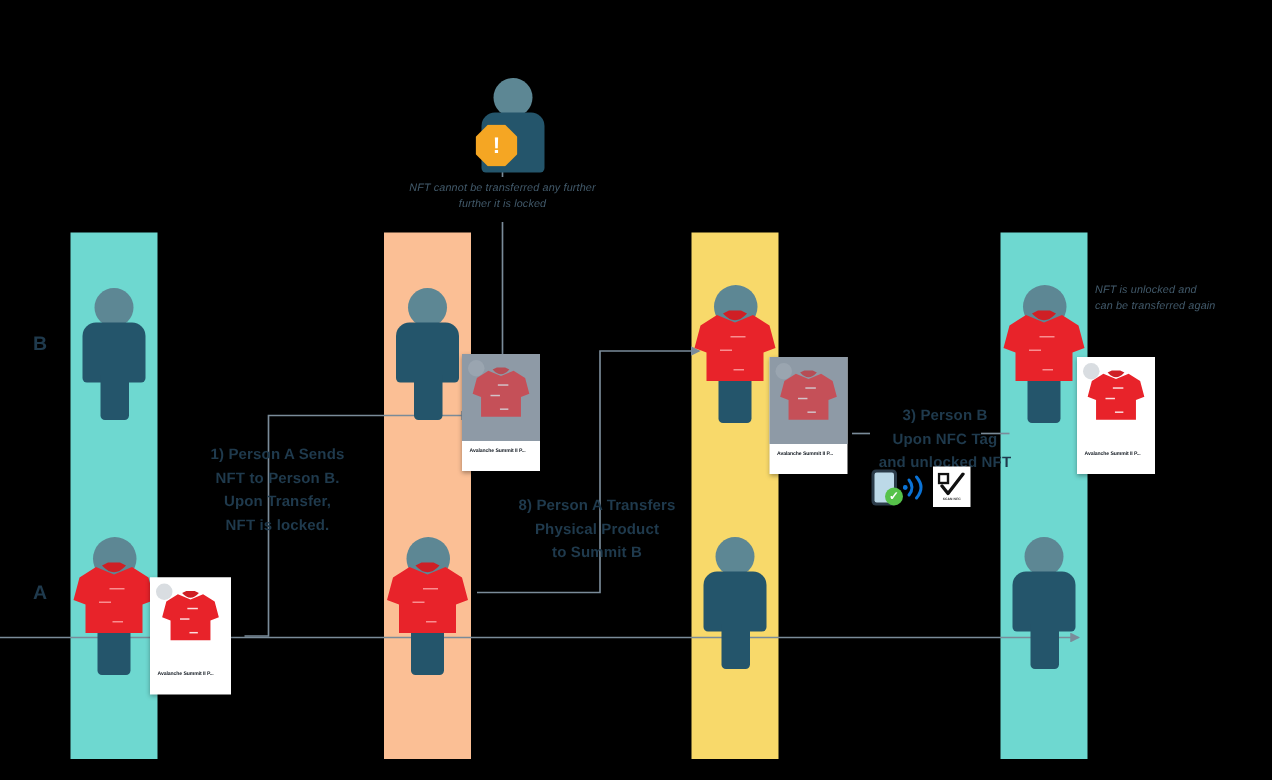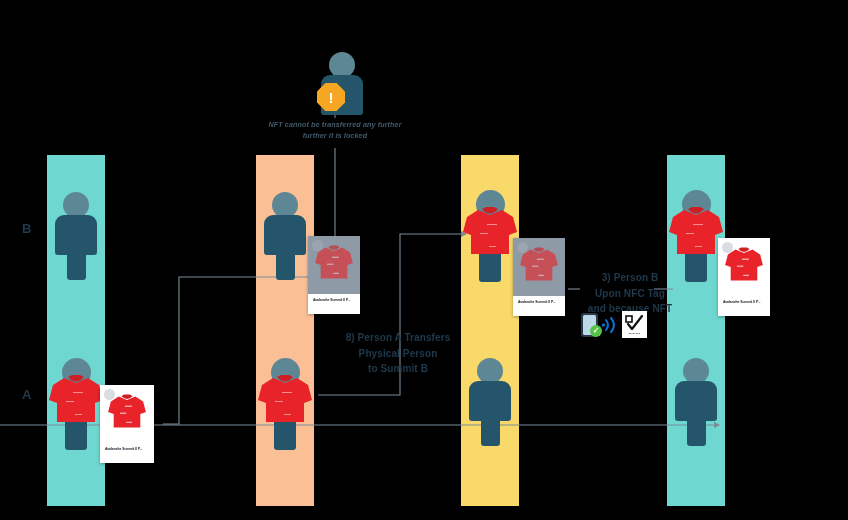--- a/index.html
+++ b/index.html
@@ -145,21 +145,21 @@
     font-weight: 700;
     line-height: 1.55;
     text-align: center;
     letter-spacing: .1px;
   }
   .note-text {
     position: absolute;
     color: #425a6b;
     font-size: 7.2px;
     font-style: italic;
-    font-weight: 700;
+    font-weight: 400;
     line-height: 1.5;
     text-align: center;
     letter-spacing: .1px;
   }
 
   
   .conn { position: absolute; stroke: #7a8b99; fill: none; stroke-width: 1.1; }
 
   
   .warn-oct {
@@ -287,20 +287,26 @@
           <path d="M22,3 Q30,12 38,3 L34,1 L26,1 Z" fill="#cf1f25"></path>
           <rect x="27" y="17" width="10" height="1.4" fill="#fff" opacity=".85"></rect>
           <rect x="20" y="27" width="9" height="1.4" fill="#fff" opacity=".85"></rect>
           <rect x="29" y="40" width="8" height="1.4" fill="#fff" opacity=".85"></rect>
         </svg>
       </div>
     </div>
     <div class="caption">Avalanche Summit II P...</div>
   </div>
 
+  <div class="step-text" style="left:133px; top:296px; width:104px;">
+    <div>1) Person A Sends</div>
+    <div>NFT to Person B.</div>
+    <div>Upon Transfer,</div>
+    <div>NFT is locked.</div>
+  </div>
 
   <div class="person" style="left:265px; top:192px; width:40px; height:90px;">
     <div class="head"></div>
     <div class="body"></div>
     <div class="legs"></div>
   </div>
 
   <div class="nft-card locked" style="left:308px; top:236px; width:52px; height:78px;">
     <div class="img-area" style="height:58px;">
       <div class="badge"></div>
@@ -324,21 +330,21 @@
       <path d="M18,4 L30,9 L42,4 L53,11 L57,26 L49,29 L49,48 L11,48 L11,29 L3,26 L7,11 Z" fill="#e8232a"></path>
       <path d="M22,3 Q30,12 38,3 L34,1 L26,1 Z" fill="#cf1f25"></path>
       <rect x="27" y="18" width="10" height="1" fill="#ffb3b3" opacity=".75"></rect>
       <rect x="20" y="27" width="8" height="1" fill="#ffb3b3" opacity=".75"></rect>
       <rect x="29" y="40" width="7" height="1" fill="#ffb3b3" opacity=".75"></rect>
     </svg>
   </div>
 
   <div class="step-text" style="left:340px; top:330px; width:116px;">
     <div>8) Person A Transfers</div>
-    <div>Physical Person</div>
+    <div>Physical Product</div>
     <div>to Summit B</div>
   </div>
 
   <div class="person-hoodie" style="left:460px; top:190px; width:60px; height:92px;">
     <div class="head"></div>
     <div class="legs"></div>
     <svg class="hoodie-svg" width="60" height="52" viewBox="0 0 60 52">
       <path d="M18,4 L30,9 L42,4 L53,11 L57,26 L49,29 L49,48 L11,48 L11,29 L3,26 L7,11 Z" fill="#e8232a"></path>
       <path d="M22,3 Q30,12 38,3 L34,1 L26,1 Z" fill="#cf1f25"></path>
       <rect x="27" y="18" width="10" height="1" fill="#ffb3b3" opacity=".75"></rect>
@@ -365,21 +371,21 @@
 
   <div class="person" style="left:470px; top:358px; width:40px; height:90px;">
     <div class="head"></div>
     <div class="body"></div>
     <div class="legs"></div>
   </div>
 
   <div class="step-text" style="left:578px; top:270px; width:104px;">
     <div>3) Person B</div>
     <div>Upon NFC Tag</div>
-    <div>and because NFT</div>
+    <div>and unlocked NFT</div>
   </div>
 
   <div class="phone-box" style="left:581px; top:313px;">
     <div class="phone-screen"></div>
   </div>
   <div class="check-bubble" style="left:590px; top:325px;">
     <span>✓</span>
   </div>
   <svg class="abs" style="left:602px; top:316px;" width="18" height="18" viewBox="0 0 18 18">
     <path d="M4,4 Q8,9 4,14" stroke="#0b73d6" stroke-width="2" fill="none" stroke-linecap="round"></path>
@@ -421,14 +427,18 @@
     </div>
     <div class="caption">Avalanche Summit II P...</div>
   </div>
 
   <div class="person" style="left:676px; top:358px; width:40px; height:90px;">
     <div class="head"></div>
     <div class="body"></div>
     <div class="legs"></div>
   </div>
 
+  <div class="note-text" style="left:730px; top:188px; width:118px; text-align:left;">
+    <div>NFT is unlocked and</div>
+    <div>can be transferred again</div>
+  </div>
 
 </div>
 
 </body></html>

